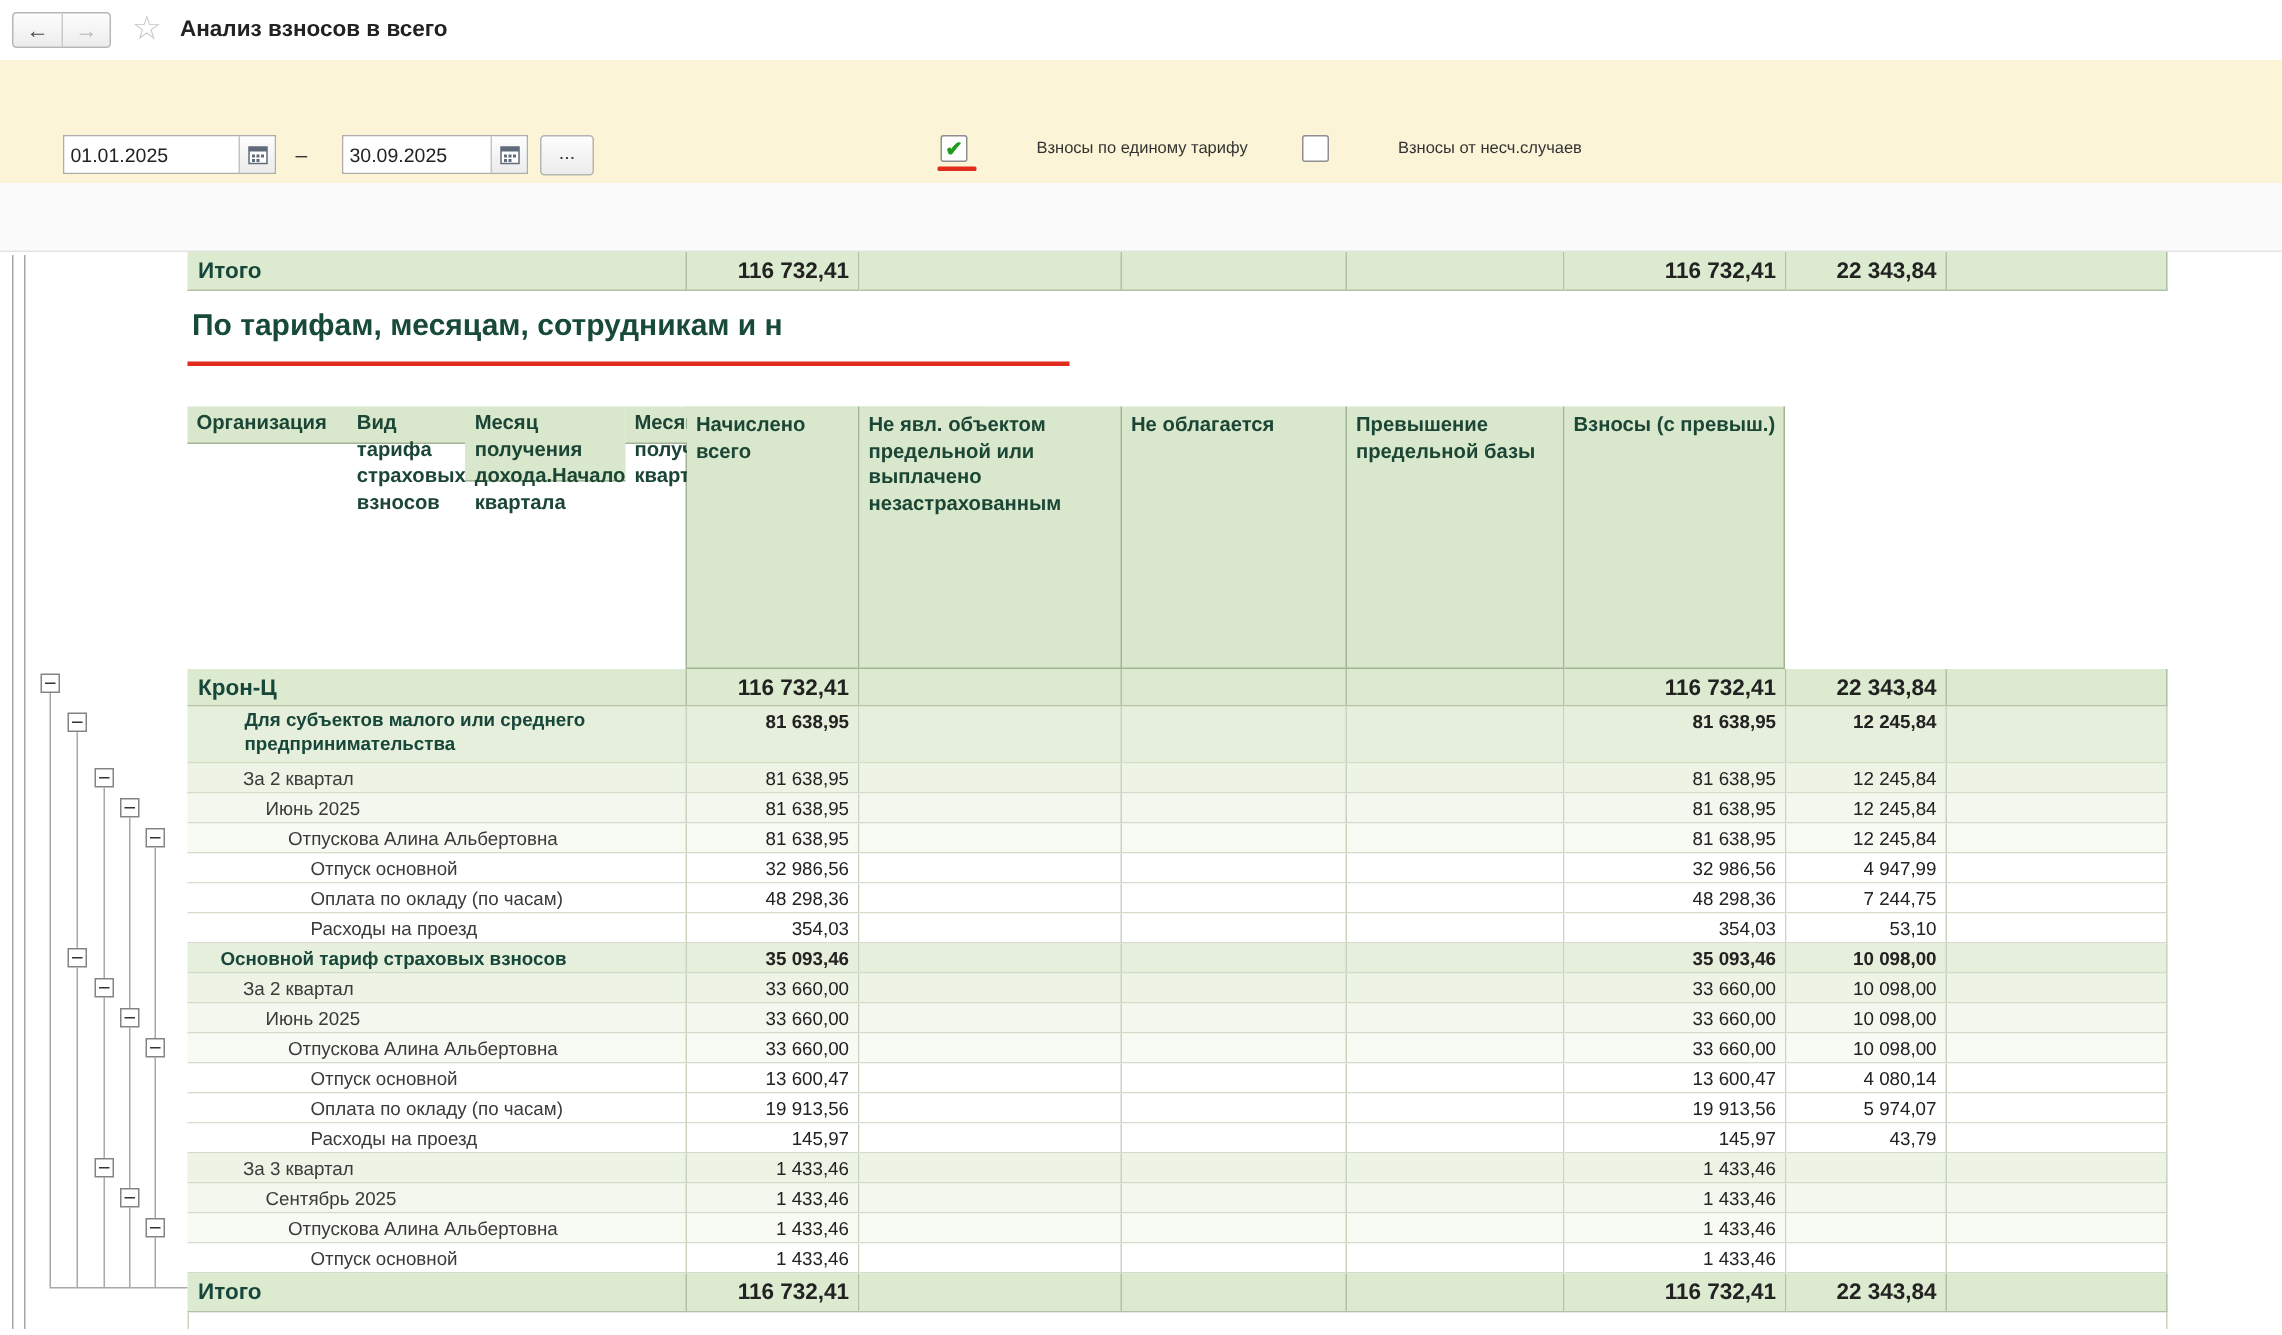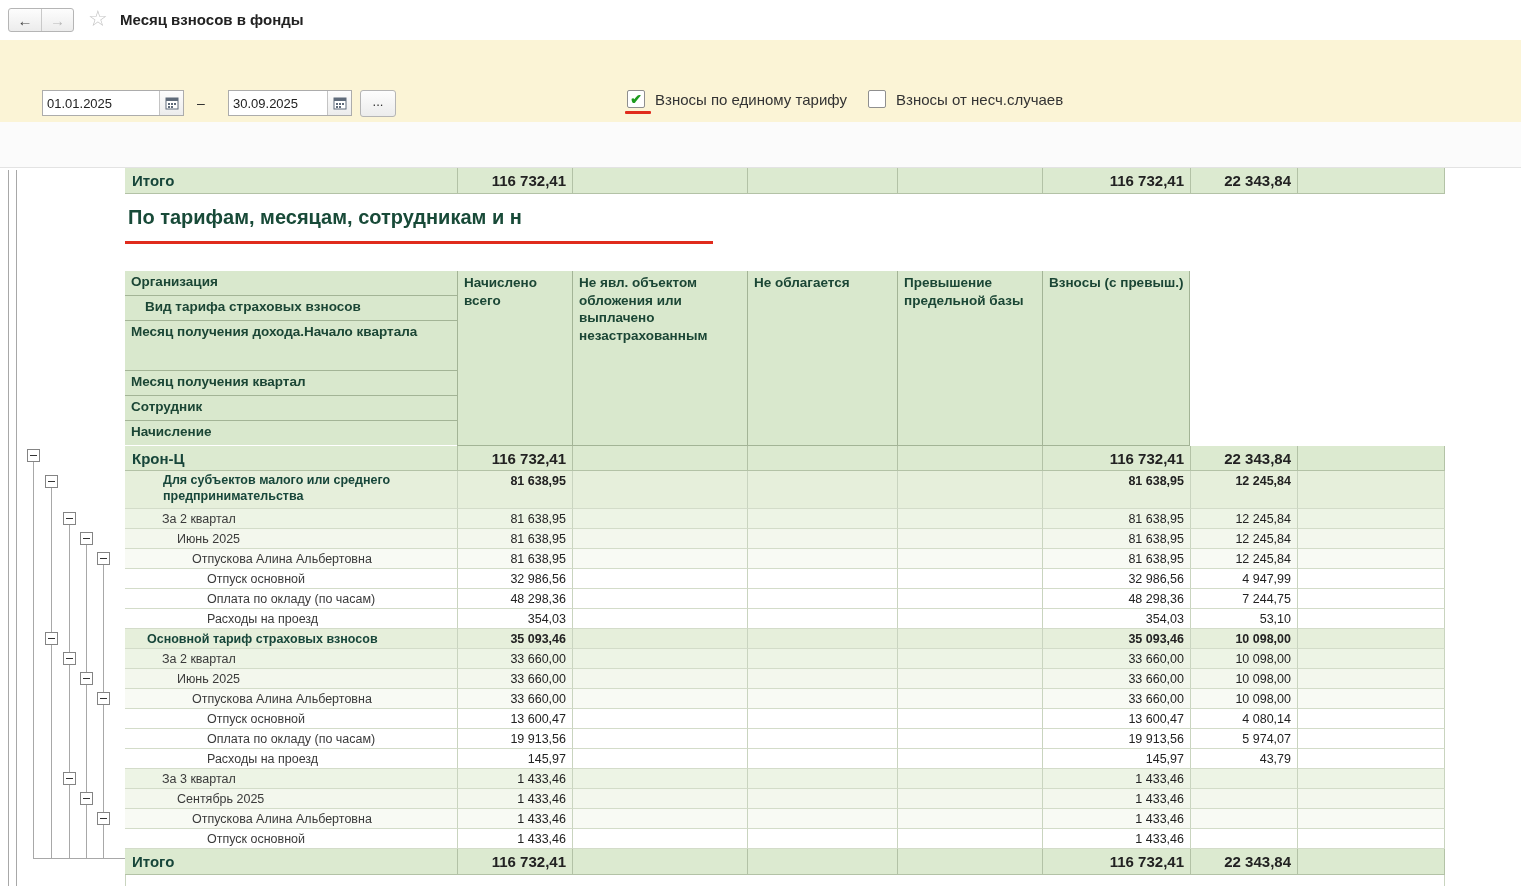--- a/index.html
+++ b/index.html
@@ -17,21 +17,21 @@
   
   .filters { position:absolute; left:0; top:40px; width:1521px; height:82px; background:#fbf4d6; }
   .inp { background:#fff; border:1px solid #acacac; height:26px; font-size:13px; color:#222; font-family:"Liberation Sans",sans-serif; padding:0 4px; }
   .datewrap { position:absolute; display:flex; height:26px; border:1px solid #acacac; background:#fff; }
   .datewrap input { border:none; height:24px; }
   .calbtn { width:24px; height:24px; border-left:1px solid #c4c4c4; background:linear-gradient(#fdfdfd,#ececec); display:flex; align-items:center; justify-content:center; }
   .dash { position:absolute; left:197px; top:55px; font-size:14px; color:#333; }
   .dots-btn { position:absolute; left:360px; top:50px; width:36px; height:27px; border:1px solid #b5b5b5; border-radius:3px; background:linear-gradient(#fdfdfd,#ececec); font-size:13px; color:#333; text-align:center; line-height:22px; }
   .cb { width:18px; height:18px; background:#fff; border:1px solid #8f8f8f; border-radius:2px; display:flex; align-items:center; justify-content:center; font-size:14px; font-weight:700; color:#1e9b1e; }
   .cbrow { position:absolute; display:flex; align-items:center; gap:10px; }
-  .cbrow .lbl { font-size:15px; color:#333; }
+  .cbrow .lbl { font-size:11px; color:#333;margin-left:36px; }
   .redmark { position:absolute; background:#e02b1d; height:3px; border-radius:1px; }
   .orglabel { font-size:13.5px; color:#333; }
   .combo { position:absolute; left:126px; top:88px; width:478px; height:26px; border:1px solid #acacac; background:#fff; display:flex; }
   .combo input { flex:1; border:none; height:24px; }
   .combobtn { width:20px; height:24px; border-left:1px solid #c4c4c4; background:linear-gradient(#fdfdfd,#ececec); text-align:center; font-size:9px; color:#555; line-height:24px; }
 
   
   .toolbar { position:absolute; left:0; top:122px; width:1521px; height:46px; background:#fbfbfb; border-bottom:1px solid #e3e3e3; }
   .btn { position:absolute; top:130px; height:28px; border:1px solid #b5b5b5; border-radius:3px; background:linear-gradient(#fefefe,#ebebeb); display:flex; align-items:center; justify-content:center; font-size:13.5px; color:#333; }
   .btn-gen { left:5px; width:141px; background:linear-gradient(#ffe86e,#ffd21e); border-color:#d0a400; font-weight:700; color:#1a1a1a; }
@@ -61,21 +61,21 @@
   .tall .cell { align-items:flex-start; padding-top:3px; line-height:1.25; }
   .tall .c1 { padding-top:2px; }
 
   .frozen { position:absolute; left:125px; top:0; }
   .tablebody { position:absolute; left:125px; top:278px; }
 
   .sect-title { position:absolute; left:128px; top:38px; font-size:20px; font-weight:700; color:#184a38; }
   .title-underline { position:absolute; left:125px; top:73px; width:588px; height:3px; background:#e02b1d; }
 
   .thead { position:absolute; left:125px; top:103px; display:flex; height:175px; }
-  .hcol1 { width:333px; border-right:1px solid #a3b496; display:flex; flex-direction:column; }
+  .hcol1 { width:333px; border-right:1px solid #a3b496; display:flex; flex-direction:row; }
   .hrow { border-bottom:1px solid #a3b496; background:#d9e8cd; color:#1b4635; font-weight:700; font-size:13.5px; padding:2px 0 0 6px; line-height:1.3; }
   .hcell { background:#d9e8cd; color:#1b4635; font-weight:700; font-size:13.5px; border-right:1px solid #a3b496; border-bottom:1px solid #a3b496; padding:3px 4px 0 6px; line-height:1.3; overflow-wrap:break-word; }
 
   
   .gutter { position:absolute; left:0; top:0; width:125px; height:722px; }
   .tline { position:absolute; background:#a8a8a8; }
   .tbox { position:absolute; width:13px; height:13px; background:#fff; border:1px solid #848484; display:flex; align-items:center; justify-content:center; }
   .tbox .minus { width:7px; height:1px; background:#333; }
 
   .bottomstrip { position:absolute; left:125px; top:707px; width:1320px; height:11px; background:#fff; border-left:1px solid #c9d4bf; border-right:1px solid #c9d4bf; }
@@ -88,21 +88,21 @@
 <div class="topbar">
   <div class="navgroup">
     <div class="navbtn">
         <span>←</span>
       </div>
     <div class="navbtn disabled">
         <span>→</span>
       </div>
   </div>
   <div class="star">☆</div>
-  <div class="apptitle">Месяц взносов в фонды</div>
+  <div class="apptitle">Анализ взносов в всего</div>
 </div>
 
 <div class="filters">
   <div class="datewrap" style="left:42px; top:50px; width:142px;">
     <input class="inp" style="width: 116px;" value="01.01.2025">
     <div class="calbtn">
       <svg width="14" height="14" viewBox="0 0 14 14">
           <rect x="1" y="2" width="12" height="11" fill="#fff" stroke="#5f6b7a"></rect>
           <rect x="1" y="2" width="12" height="3" fill="#5f6b7a"></rect>
           <rect x="3" y="7" width="2" height="2" fill="#5f6b7a"></rect>
@@ -343,21 +343,21 @@
   <div class="thead">
     <div class="hcol1">
       <div class="hrow" style="height:25px;">Организация</div>
       <div class="hrow" style="height:25px;padding-left:20px;">Вид тарифа страховых взносов</div>
       <div class="hrow" style="height:50px;">Месяц получения дохода.Начало квартала</div>
       <div class="hrow" style="height:25px;">Месяц получения квартал</div>
       <div class="hrow" style="height:25px;">Сотрудник</div>
       <div class="hrow" style="height:24px; border-bottom:none;">Начисление</div>
     </div>
     <div class="hcell c2">Начислено всего</div>
-    <div class="hcell c3">Не явл. объектом обложения или выплачено незастрахованным</div>
+    <div class="hcell c3">Не явл. объектом предельной или выплачено незастрахованным</div>
     <div class="hcell c4">Не облагается</div>
     <div class="hcell c5">Превышение предельной базы</div>
     <div class="hcell c8">Взносы (с превыш.)</div>
   </div>
 
   <div class="tablebody">
       <div class="trow g0" style="height: 25px;">
         <div class="cell c1" style="padding-left: 7px;">Крон-Ц</div>
         <div class="cell num c2">116 732,41</div>
         <div class="cell num c3"></div>

